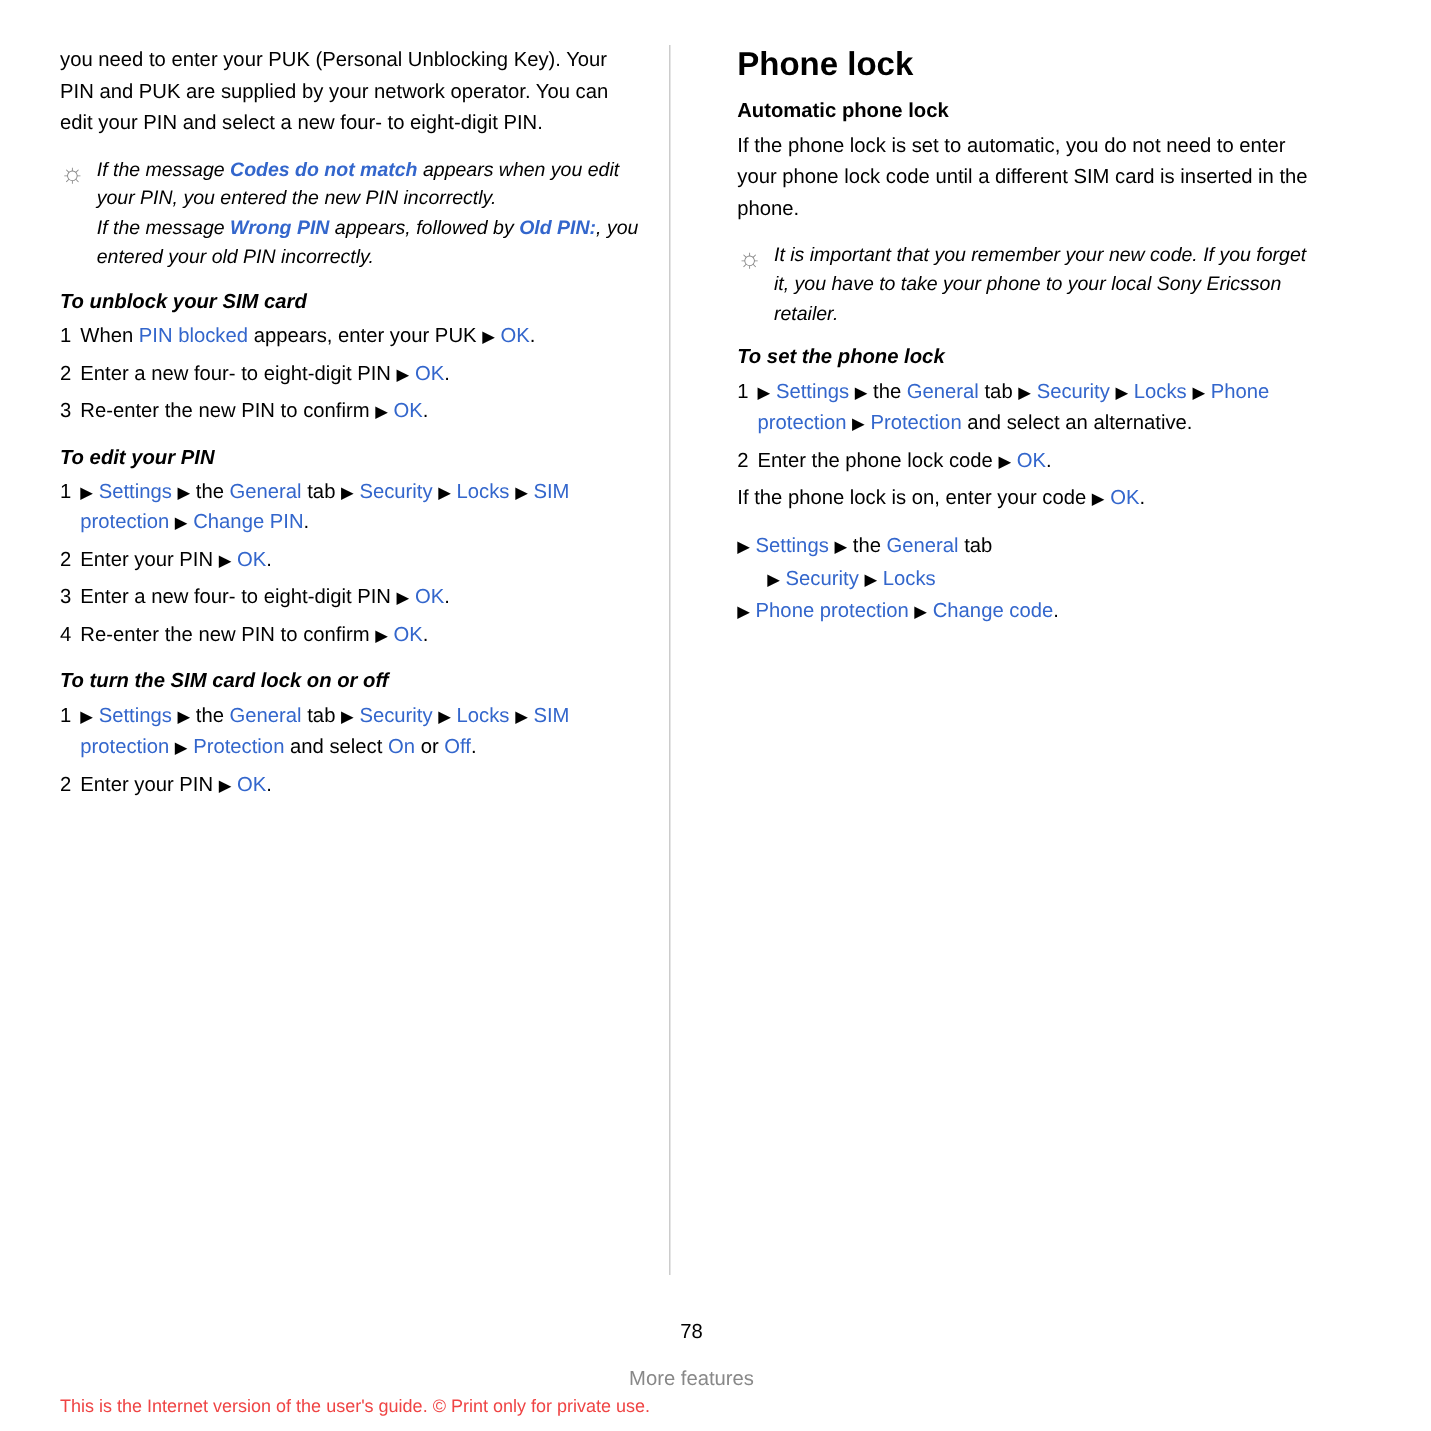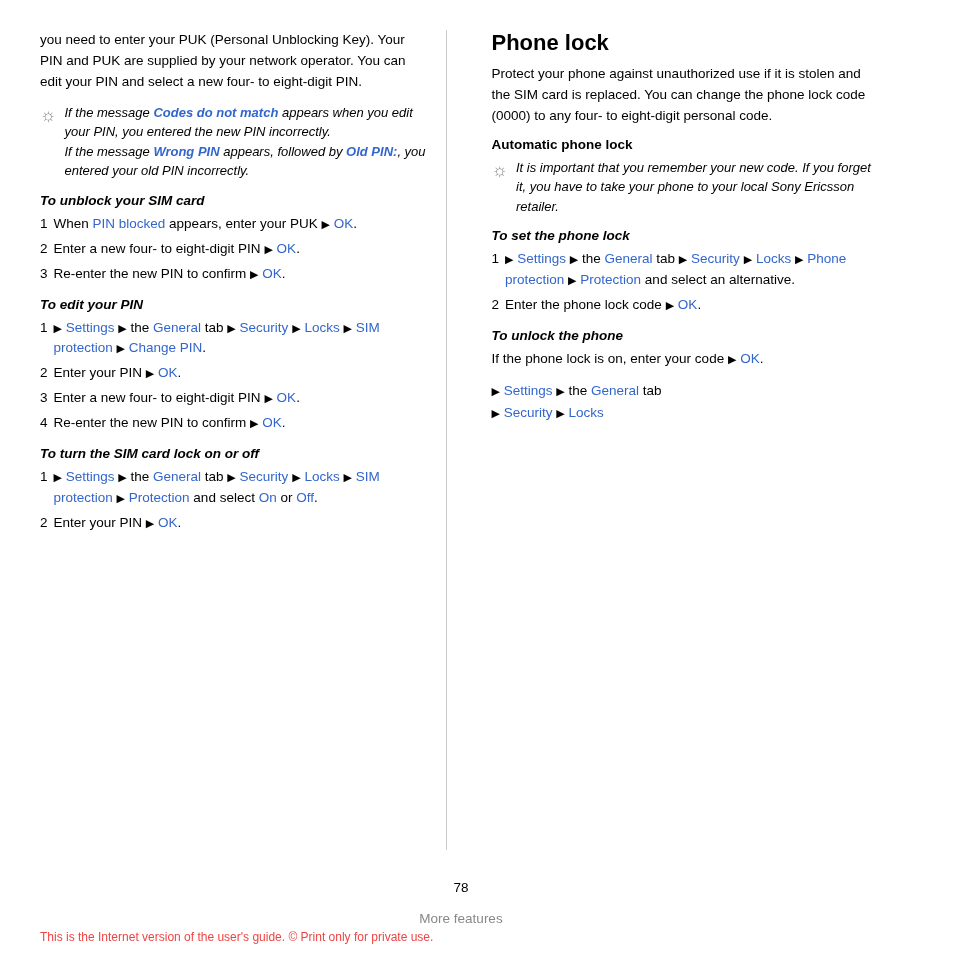--- a/index.html
+++ b/index.html
@@ -176,52 +176,54 @@
         </div>
         <div class="step-item">
           <span class="step-num">2</span>
           <span>Enter your PIN <span class="arrow">▶</span> <span class="highlight">OK</span>.</span>
         </div>
       </div>
     </div>
 
     <div class="right-col">
       <h2>Phone lock</h2>
-      <p>Protect your phone against unauthorized use if it is stolen and the SIM card is replaced. You can change the phone lock code (0000) to any four- to eight-digit personal code.</p>
 
       <div class="section-title-plain">Automatic phone lock</div>
+      <p>If the phone lock is set to automatic, you do not need to enter your phone lock code until a different SIM card is inserted in the phone.</p>
 
       <div class="tip-block">
         <span class="tip-icon">☼</span>
         <div class="tip-text">
           <em>It is important that you remember your new code. If you forget it, you have to take your phone to your local Sony Ericsson retailer.</em>
         </div>
       </div>
 
       <div class="section-title">To set the phone lock</div>
       <div>
         <div class="step-item">
           <span class="step-num">1</span>
           <span><span class="arrow">▶</span> <span class="highlight">Settings</span> <span class="arrow">▶</span> the <span class="highlight">General</span> tab <span class="arrow">▶</span> <span class="highlight">Security</span> <span class="arrow">▶</span> <span class="highlight">Locks</span> <span class="arrow">▶</span> <span class="highlight">Phone protection</span> <span class="arrow">▶</span> <span class="highlight">Protection</span> and select an alternative.</span>
         </div>
         <div class="step-item">
           <span class="step-num">2</span>
           <span>Enter the phone lock code <span class="arrow">▶</span> <span class="highlight">OK</span>.</span>
         </div>
       </div>
 
-      <div class="section-title">To unlock the phone</div>
       <p>If the phone lock is on, enter your code <span class="arrow">▶</span> <span class="highlight">OK</span>.</p>
 
       <div>
         <div style="line-height:1.6;">
           <span class="arrow">▶</span> <span class="highlight">Settings</span> <span class="arrow">▶</span> the <span class="highlight">General</span> tab
         </div>
+        <div style="line-height:1.6;margin-left:20px;">
+          <span class="arrow">▶</span> <span class="highlight">Security</span> <span class="arrow">▶</span> <span class="highlight">Locks</span>
+        </div>
         <div style="line-height:1.6;">
-          <span class="arrow">▶</span> <span class="highlight">Security</span> <span class="arrow">▶</span> <span class="highlight">Locks</span>
+          <span class="arrow">▶</span> <span class="highlight">Phone protection</span> <span class="arrow">▶</span> <span class="highlight">Change code</span>.
         </div>
       </div>
     </div>
 
   </div>
 
   <div class="page-footer">
     <div class="page-number-row">
       <span class="page-num">78</span>
       <span class="page-section">More features</span>

